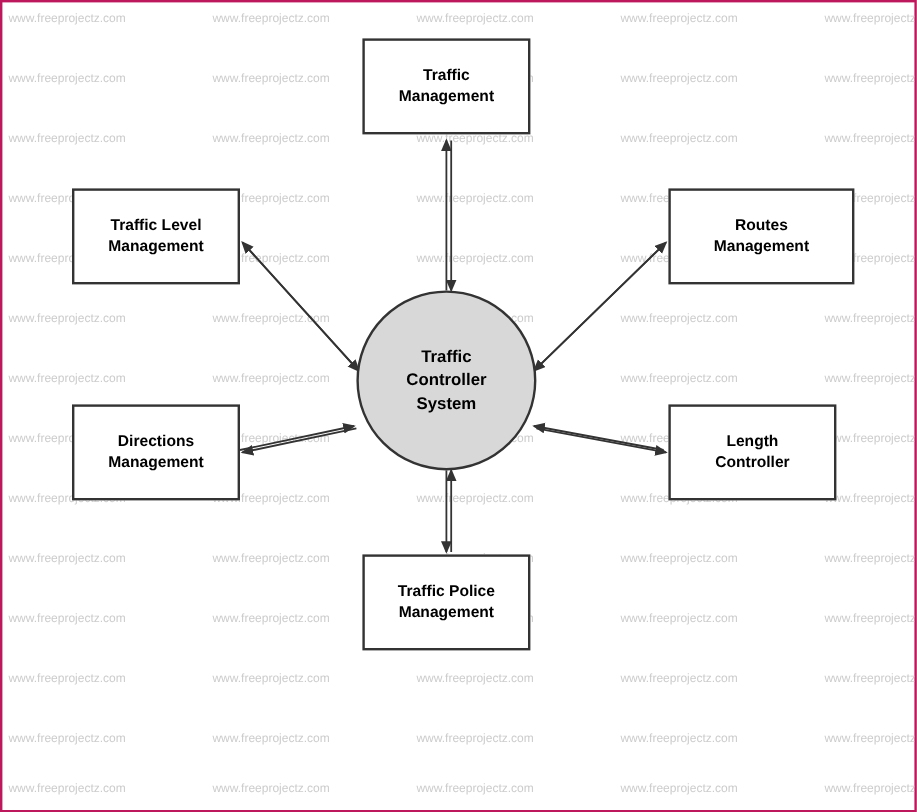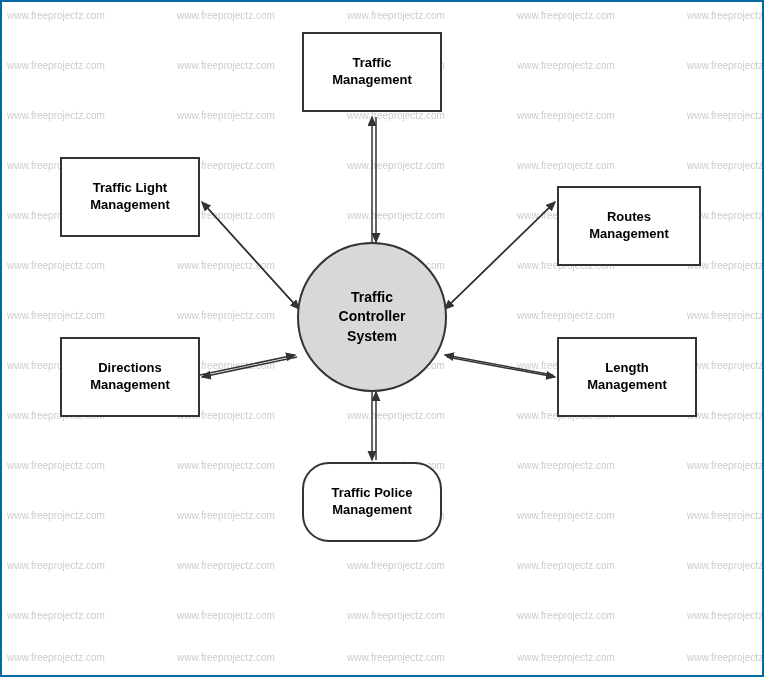--- a/index.html
+++ b/index.html
@@ -9,21 +9,21 @@
       background: #fff;
       font-family: Arial, sans-serif;
       overflow: hidden;
       position: relative;
     }
 
     .diagram-container {
       width: 764px;
       height: 677px;
       background: #fff;
-      border: 2px solid #0369a1;
+      border: 2px solid #be185d;
       position: relative;
       overflow: hidden;
     }
 
     
     .watermark-layer {
       position: absolute;
       top: 0; left: 0; right: 0; bottom: 0;
       pointer-events: none;
       z-index: 1;
@@ -219,39 +219,39 @@
     <span style="white-space:pre-line; text-align:center;">Traffic
 Controller
 System</span>
   </div>
 
   <div class="dfd-box" style="left:300px; top:30px; width:140px; height:80px;">
     <span style="white-space:pre-line;">Traffic
 Management</span>
   </div>
 
-  <div class="dfd-box" style="left:555px; top:155px; width:144px; height:80px;margin-top:29px;">
+  <div class="dfd-box" style="left:555px; top:155px; width:155px; height:80px;">
     <span style="white-space:pre-line;">Routes
 Management</span>
   </div>
 
   <div class="dfd-box" style="left:555px; top:335px; width:140px; height:80px;">
     <span style="white-space:pre-line;">Length
-Management</span>
-  </div>
-
-  <div class="dfd-box" style="left:300px; top:460px; width:140px; height:80px;border-radius:27px;">
+Controller</span>
+  </div>
+
+  <div class="dfd-box" style="left:300px; top:460px; width:140px; height:80px;">
     <span style="white-space:pre-line;">Traffic Police
 Management</span>
   </div>
 
   <div class="dfd-box" style="left:58px; top:335px; width:140px; height:80px;align-items:center;">
     <span style="white-space:pre-line;">Directions
 Management</span>
   </div>
 
   <div class="dfd-box" style="left:58px; top:155px; width:140px; height:80px;">
-    <span style="white-space:pre-line;">Traffic Light
+    <span style="white-space:pre-line;">Traffic Level
 Management</span>
   </div>
 
 
 </div>
 
 </body></html>

